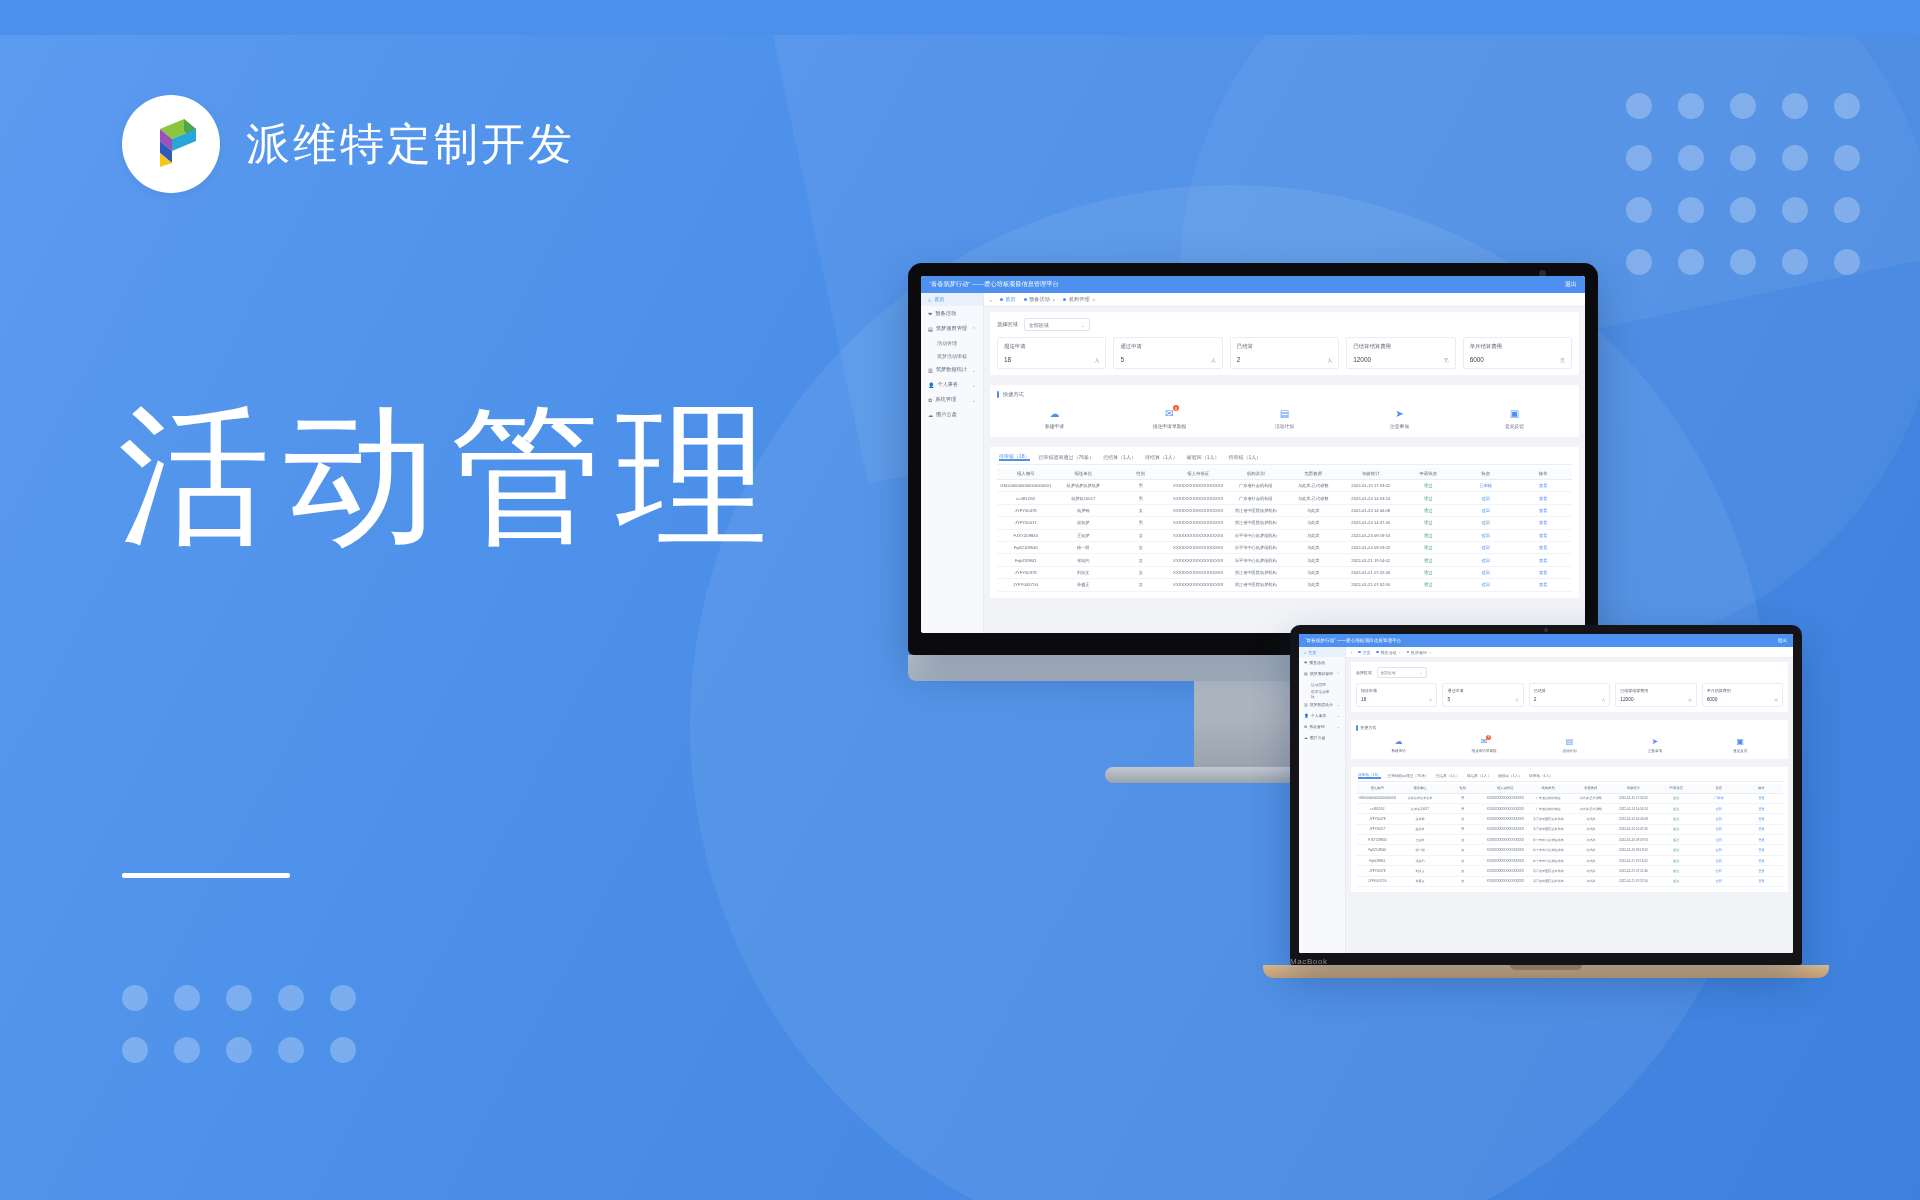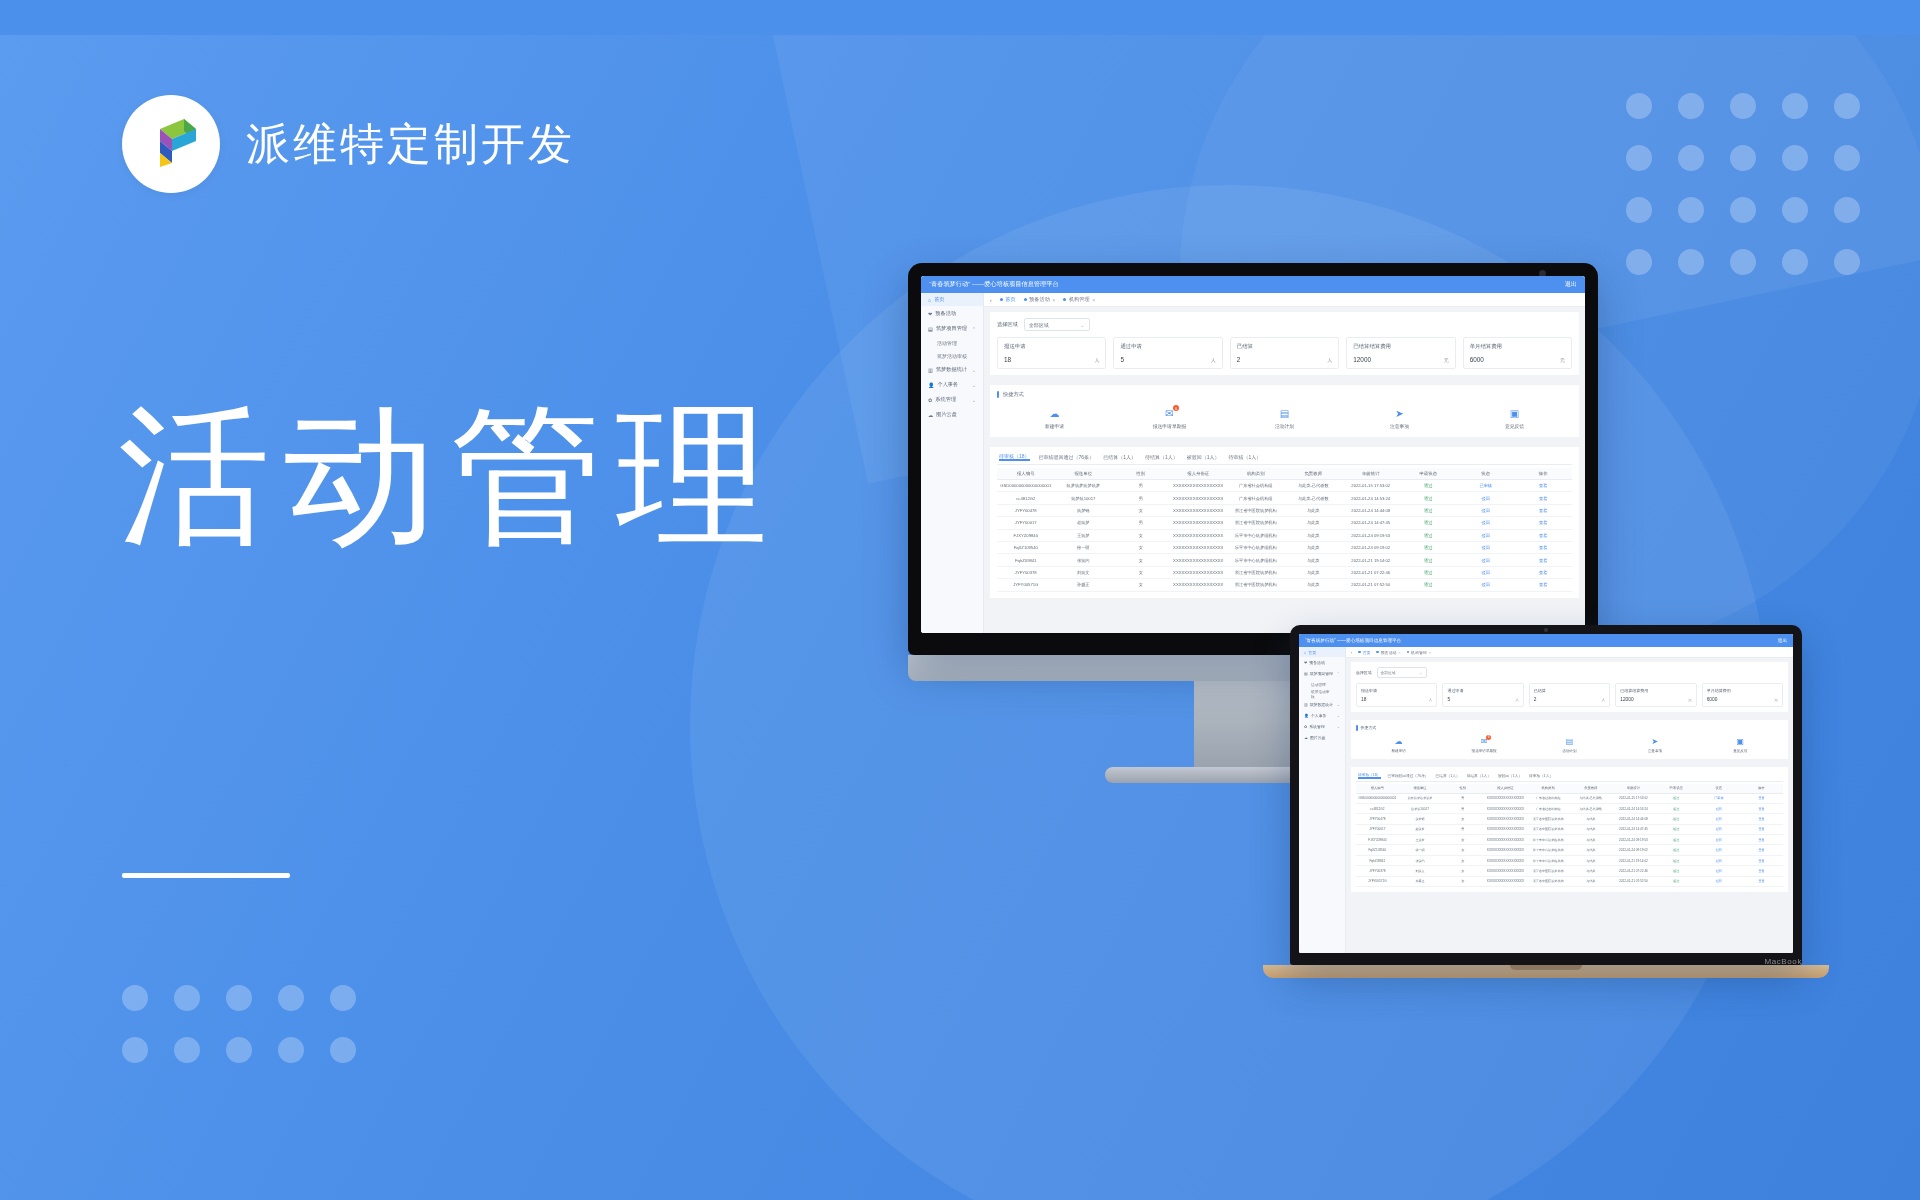--- a/index.html
+++ b/index.html
@@ -59,21 +59,21 @@
     background:linear-gradient(180deg,#c2c8d1,#9ba3ae);}
 
   
   .laptop{position:absolute;left:1290px;top:590px;width:512px;}
   .lap-lid{width:512px;height:340px;background:#141418;border-radius:10px 10px 3px 3px;
     padding:9px 9px 12px 9px;box-sizing:border-box;position:relative;
     box-shadow:0 16px 38px rgba(16,48,92,.30);}
   .lap-cam{position:absolute;left:50%;top:3px;transform:translateX(-50%);
     width:4px;height:4px;border-radius:50%;background:#31313a;}
   .lap-screen{width:100%;height:100%;background:#f2f4f8;border-radius:2px;overflow:hidden;position:relative;}
-  .lap-label{position:absolute;left:0;right:0;bottom:-1px;text-align:right;
+  .lap-label{position:absolute;left:0;right:0;bottom:-1px;text-align:left;
     color:#8c8c93;font-size:8px;letter-spacing:.6px;}
   .lap-base{width:566px;height:13px;margin-left:-27px;border-radius:0 0 10px 10px;
     background:linear-gradient(180deg,#d9bb92,#c69f72);}
   .lap-notch{width:72px;height:5px;margin:0 auto;border-radius:0 0 6px 6px;background:#b08d61;}
 
   
   .app{position:absolute;inset:0;display:flex;flex-direction:column;background:#f1f3f7;}
   .app-top{background:#4d90ef;color:#fff;display:flex;align-items:center;
     justify-content:space-between;flex:none;}
   .app-top .t{white-space:nowrap;overflow:hidden;}

